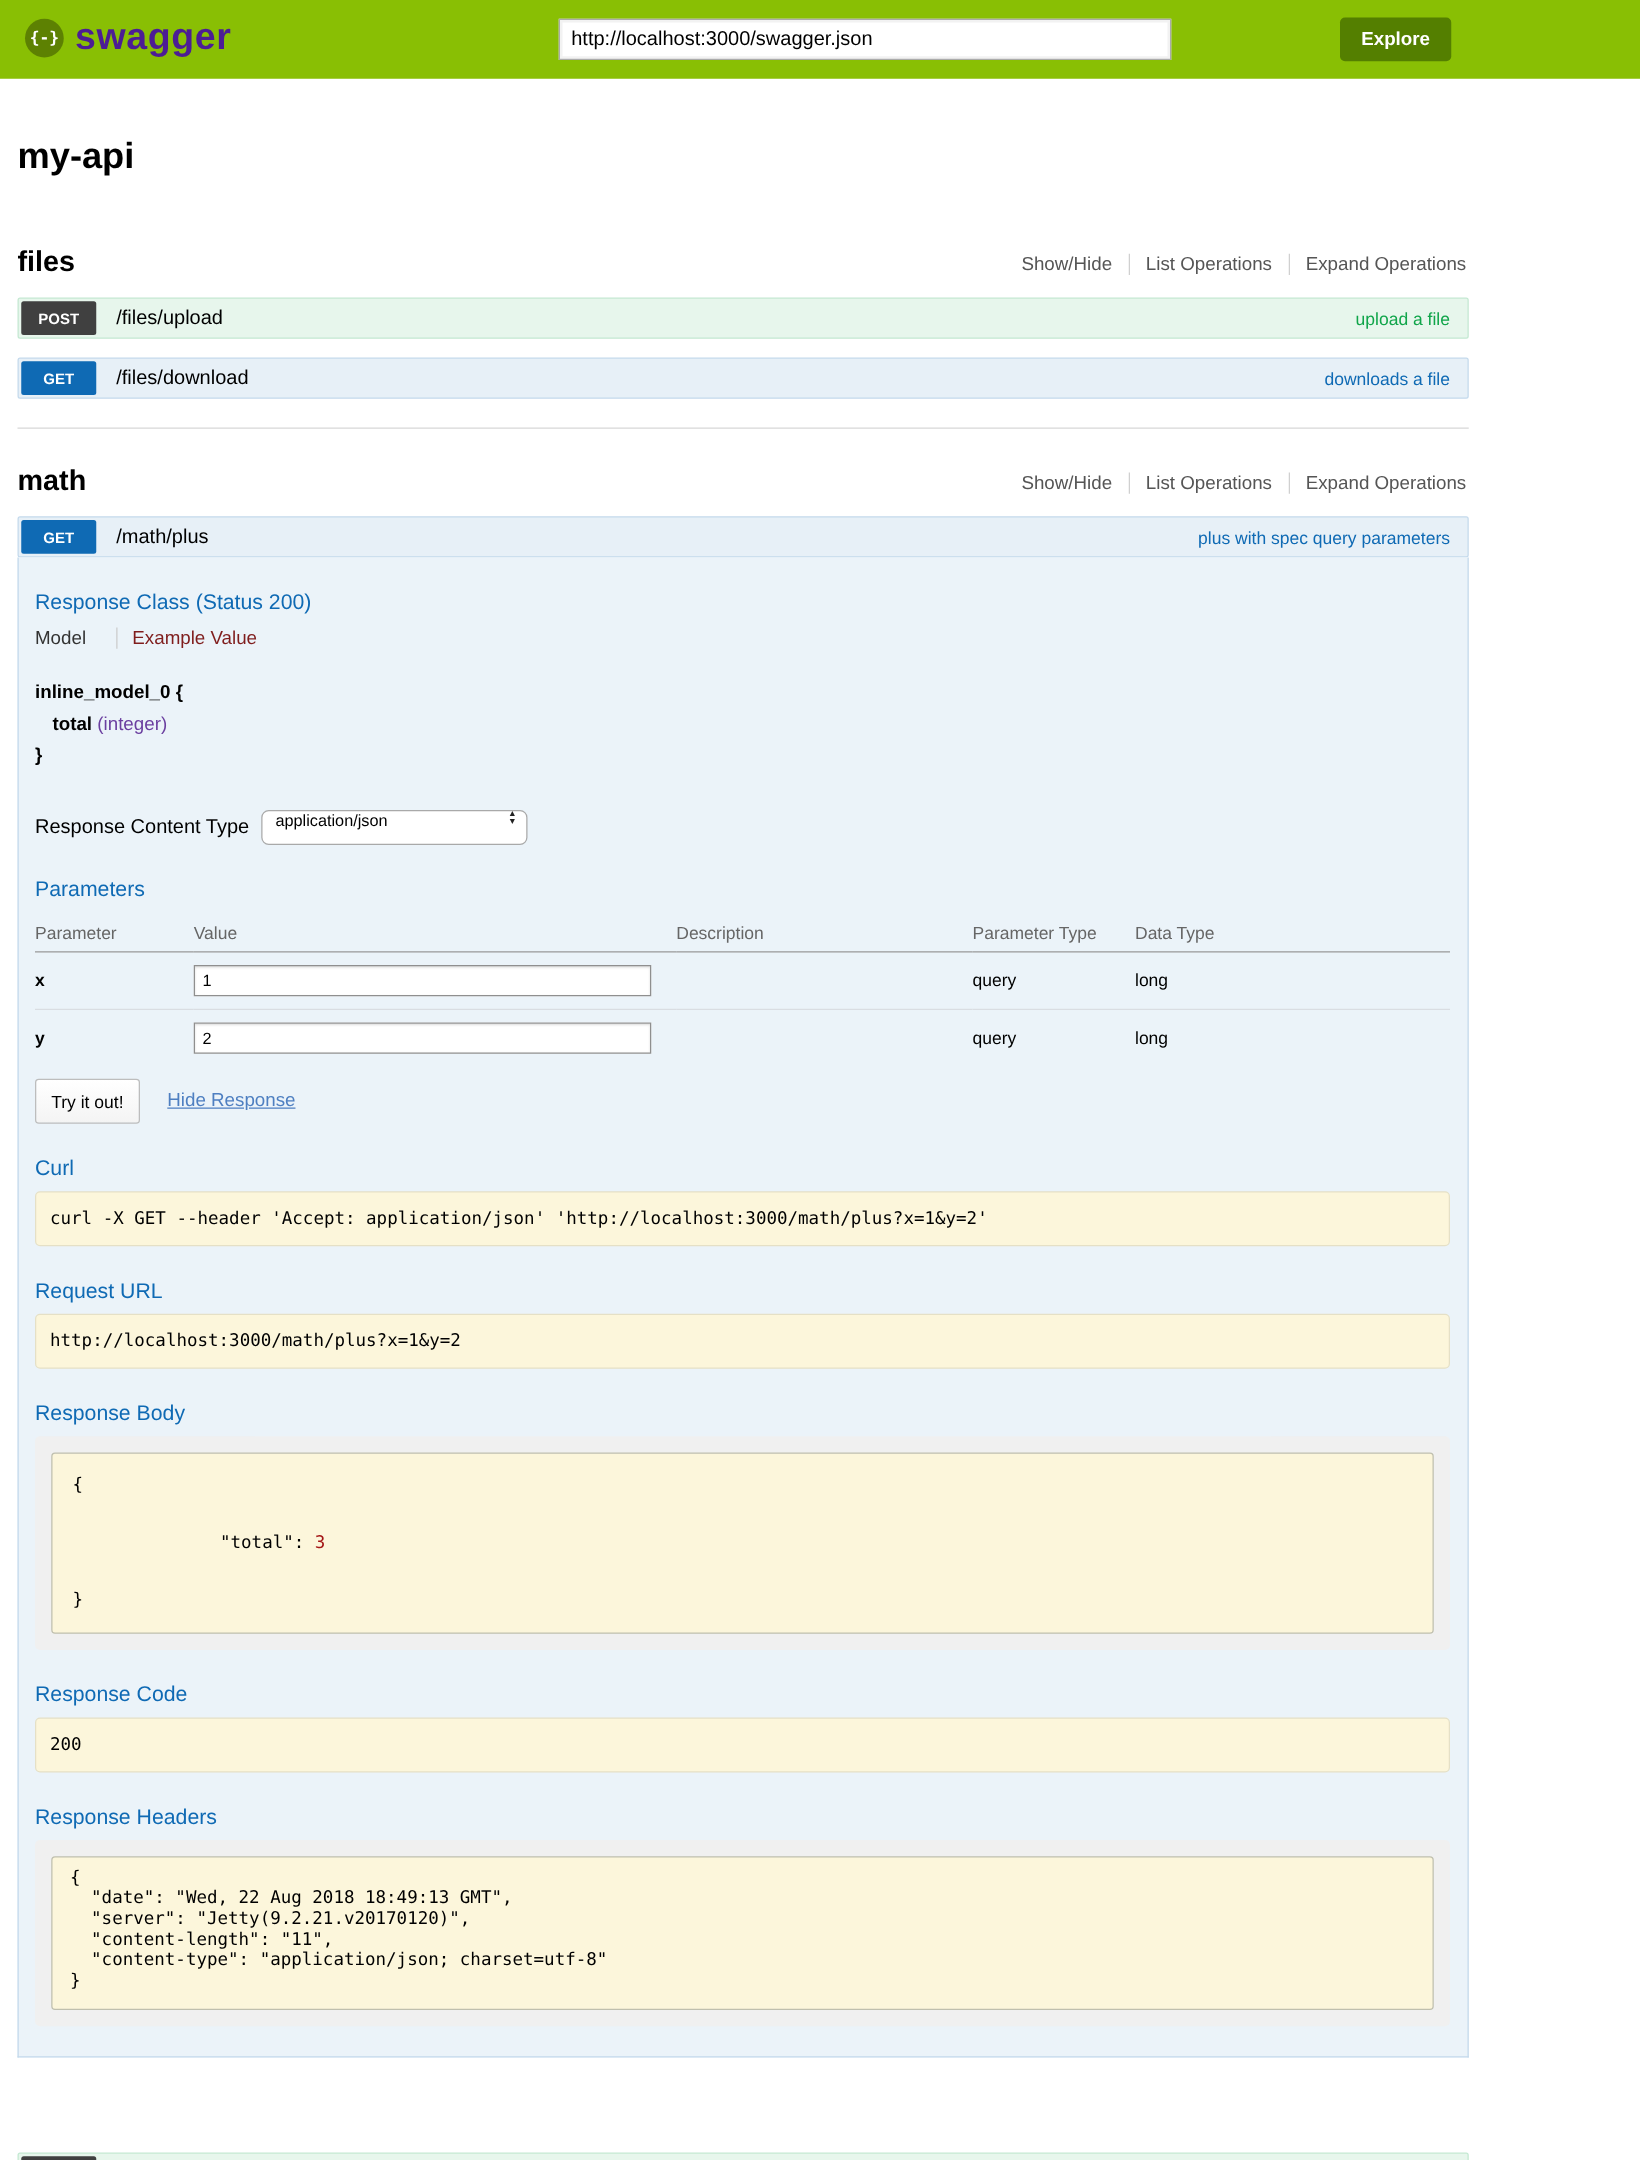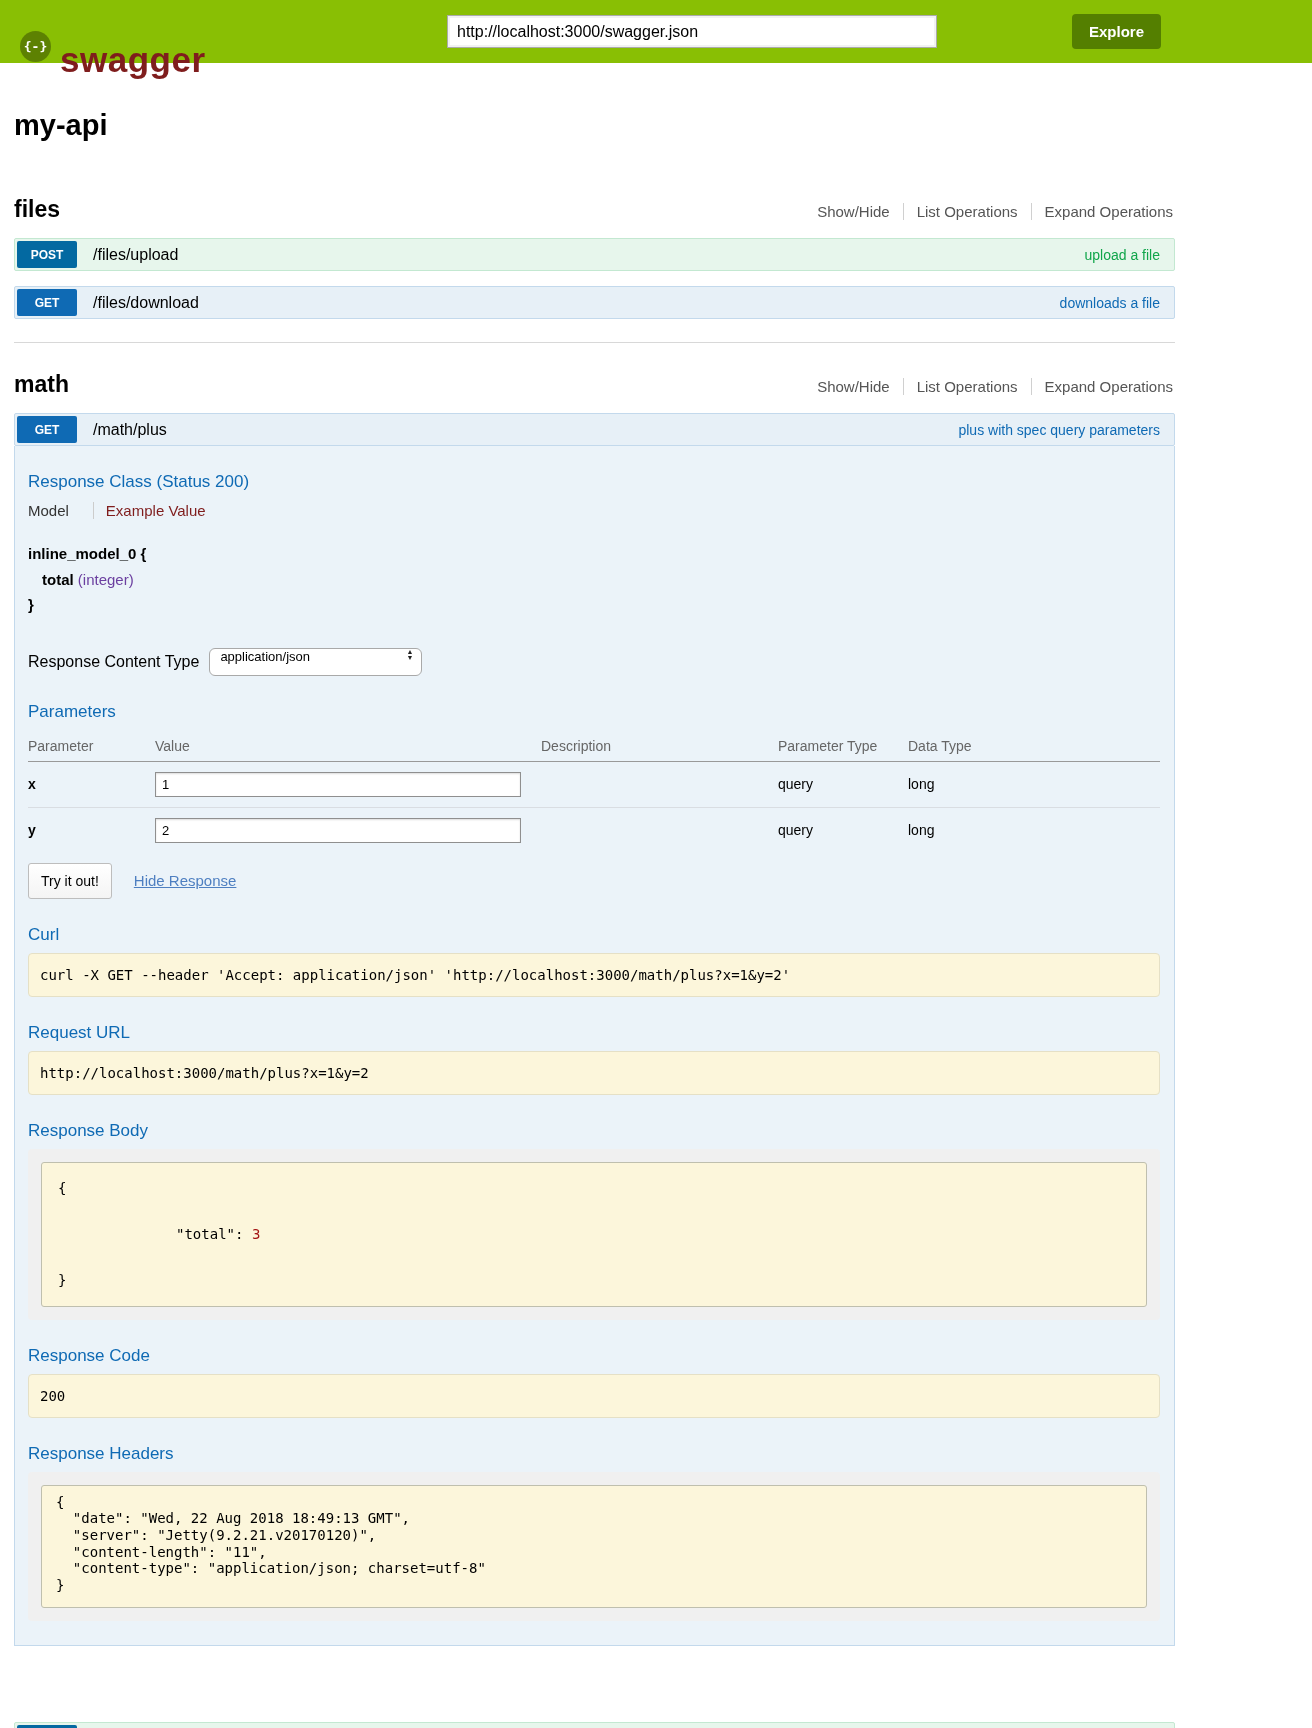--- a/index.html
+++ b/index.html
@@ -13,21 +13,21 @@
 
   
   .topbar { background:#89bf04; height:63px; position:relative; }
   .logo { position:absolute; left:20px; top:13px; display:flex; align-items:center; gap:9px; cursor:pointer; }
   .logo-icon {
     width:31px; height:31px; border-radius:50%;
     background:rgba(0,0,0,.32); color:#fff; font-weight:bold;
     display:flex; align-items:center; justify-content:center;
     font-size:13px; font-family:"DejaVu Sans Mono", monospace;
   }
-  .logo-text { color:#7f1d1d; font-weight:bold; font-size:35px; letter-spacing:.5px;margin-top:27px; }
+  .logo-text { color:#4c1d95; font-weight:bold; font-size:30px; letter-spacing:.5px; }
   .url-input {
     position:absolute; left:447px; top:15px; width:490px; height:33px;
     border:1px solid #ababab; box-shadow:0 0 0 2px #f2f2f2 inset;
     padding:0 9px; font-size:16px; font-family:"Liberation Sans", sans-serif; color:#000;
   }
   .explore-btn {
     position:absolute; right:151px; top:14px; height:35px; padding:0 17px;
     background:#547f00; color:#fff; font-weight:bold; font-size:15px;
     border:none; border-radius:4px; cursor:pointer;
     font-family:"Liberation Sans", sans-serif;
@@ -50,21 +50,21 @@
   .op-row {
     display:flex; align-items:center; height:33px;
     border:1px solid; border-radius:2px; margin-top:15px; cursor:pointer;
   }
   .op-row.post { background:#e7f6ec; border-color:#c3e8d1; }
   .op-row.get  { background:#e7f0f7; border-color:#c3d9ec; }
   .badge {
     margin-left:2px; min-width:60px; text-align:center; padding:8px 0 7px;
     font-size:12px; font-weight:bold; color:#fff; border-radius:2px; line-height:1;
   }
-  .badge.post { background:#0369a1; }
+  .badge.post { background:#404040; }
   .badge.get  { background:#0f6ab4; }
   .op-path { margin-left:16px; font-size:16px; color:#000; text-decoration:none;text-align:center; }
   .op-summary { margin-left:auto; margin-right:14px; font-size:14px; text-decoration:none;text-align:right; }
   .op-row.post .op-summary { color:#10a54a; }
   .op-row.get  .op-summary { color:#0f6ab4; }
   .op-row.bottom-gap { margin-top:76px; }
 
   
   .op-panel {
     background:#ebf3f9; border:1px solid #c3d9ec; border-top:none;

